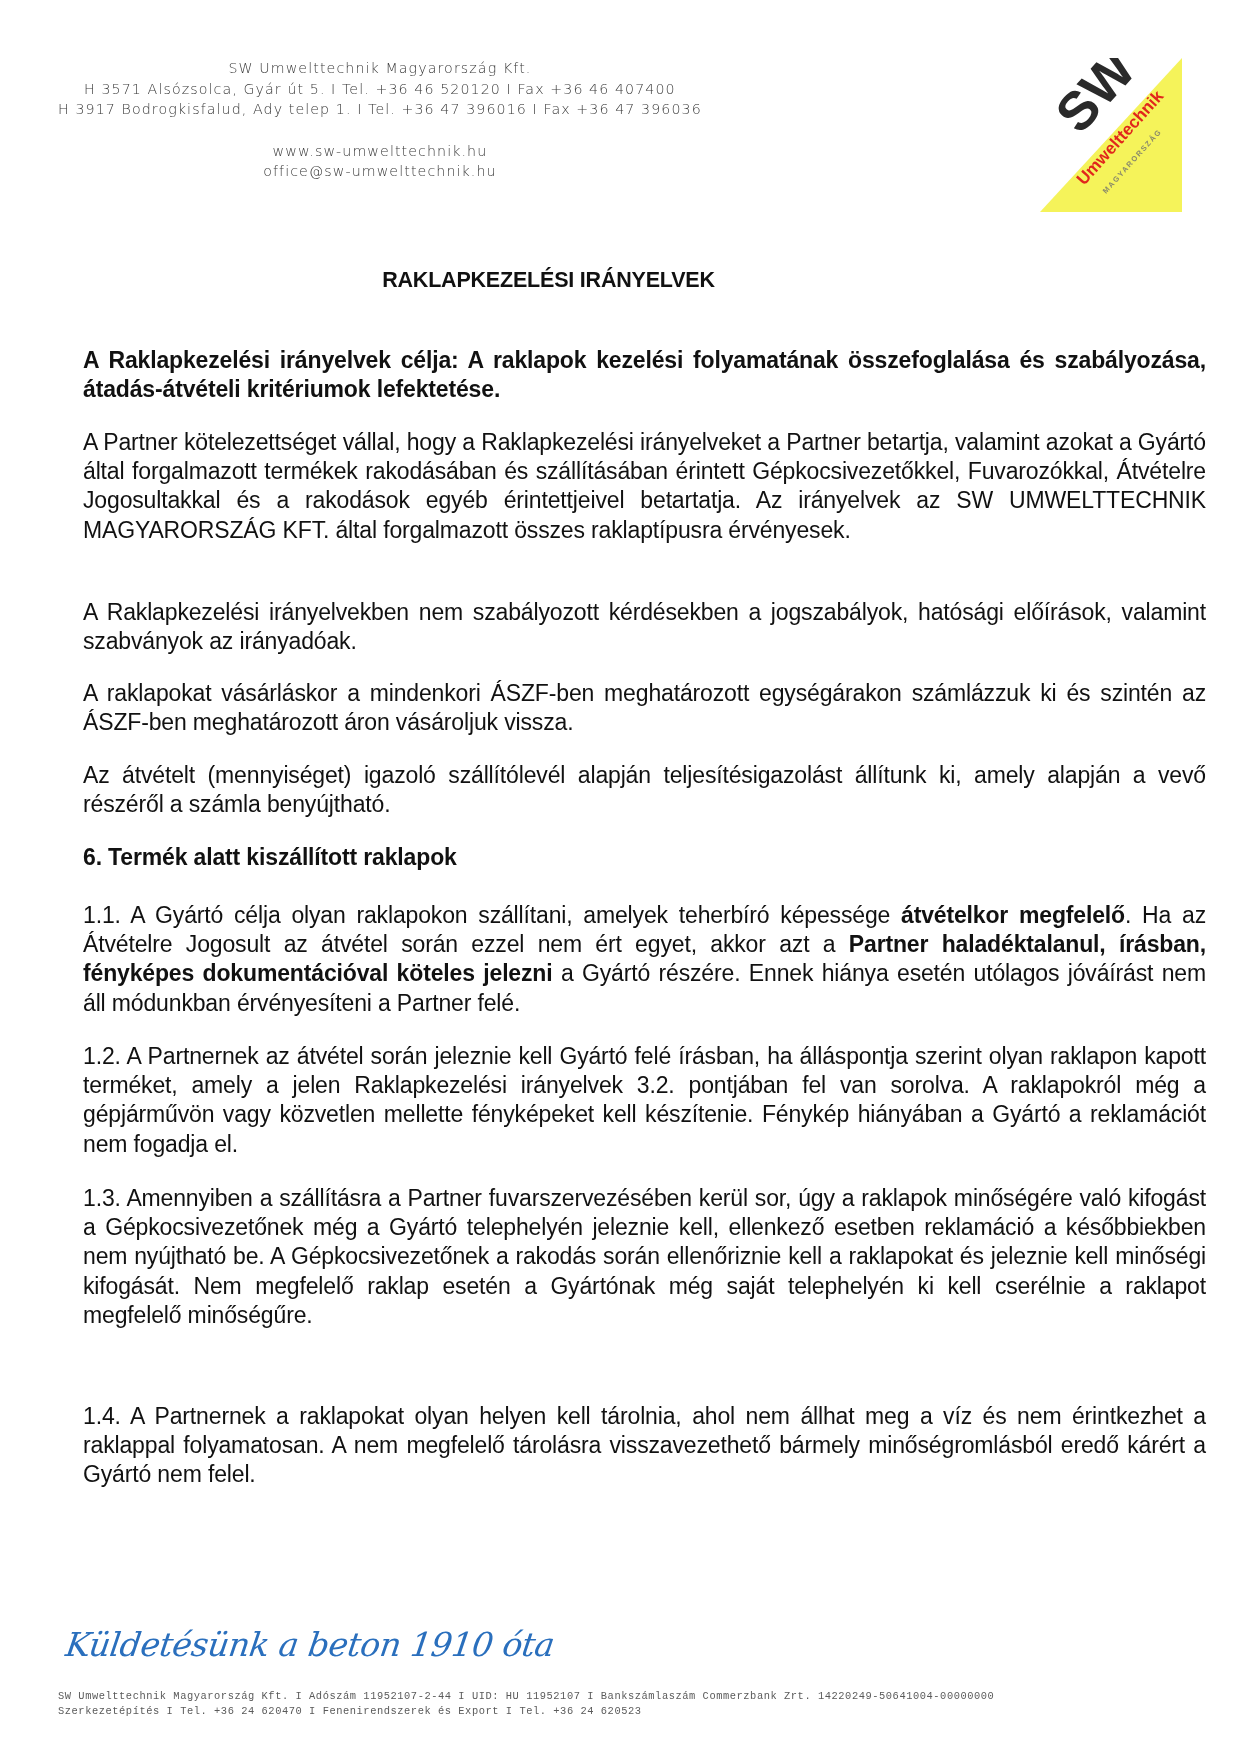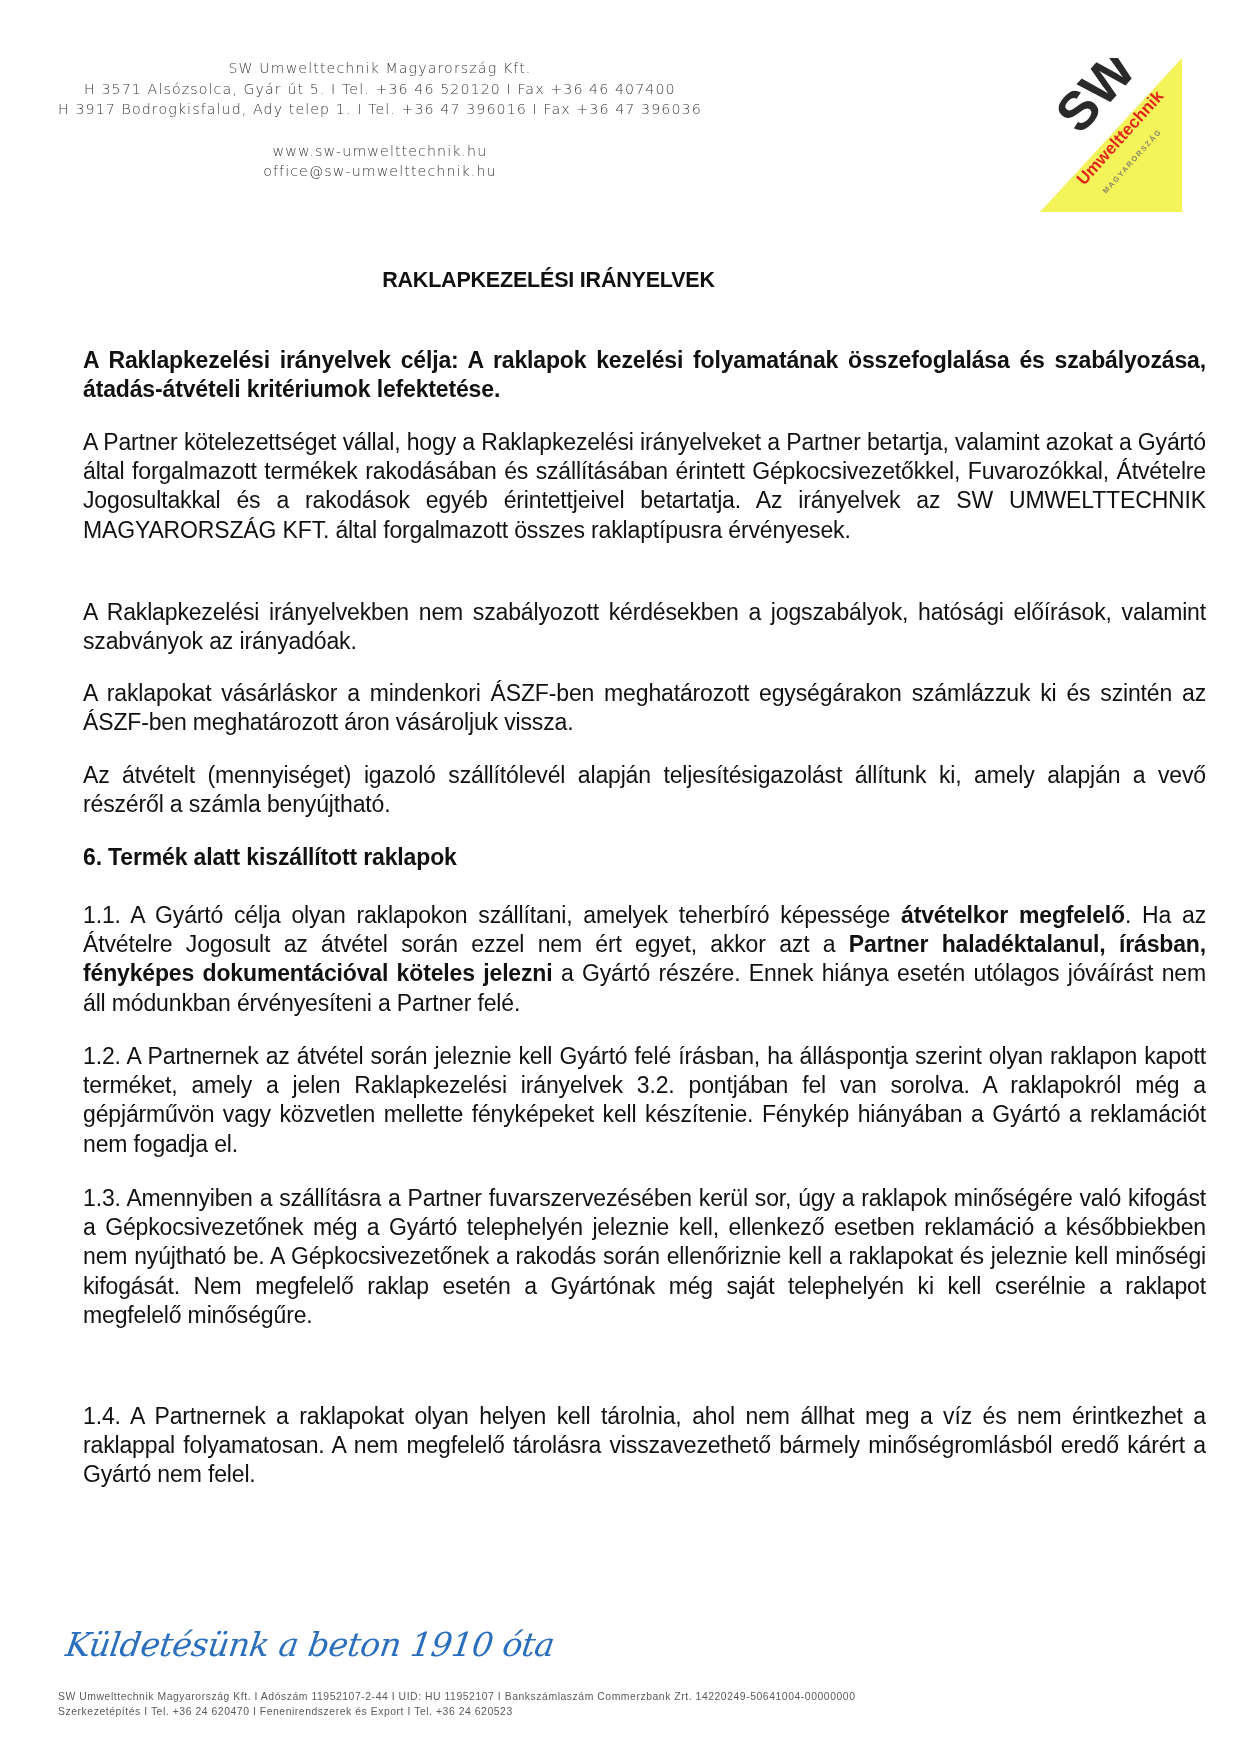--- a/index.html
+++ b/index.html
@@ -34,21 +34,21 @@
   .p12 { top: 1042px; }
   .p13 { top: 1184px; }
   .p14 { top: 1402px; }
   .slogan {
     position: absolute; left: 66px; top: 1625px;
     font-family: "DejaVu Serif", serif; font-style: italic; font-size: 33px;
     color: #2a6fbd; letter-spacing: -0.5px; transform: skewX(-8deg);
   }
   .footer {
     position: absolute; left: 58px; top: 1689px;
-    font-family: Liberation Sans, sans-serif; font-size: 10.4px; line-height: 15.2px;
+    font-family: Liberation Mono, monospace; font-size: 10.4px; line-height: 15.2px;
     color: #5a5a5a; letter-spacing: 0.55px; white-space: nowrap;
   }
 </style>
 </head>
 <body>
 
 <div class="letterhead">
   <div>SW Umwelttechnik Magyarország Kft.</div>
   <div>H 3571 Alsózsolca, Gyár út 5.  I  Tel. +36 46 520120  I  Fax +36 46 407400</div>
   <div>H 3917 Bodrogkisfalud, Ady telep 1.  I  Tel. +36 47 396016  I  Fax +36 47 396036</div>

